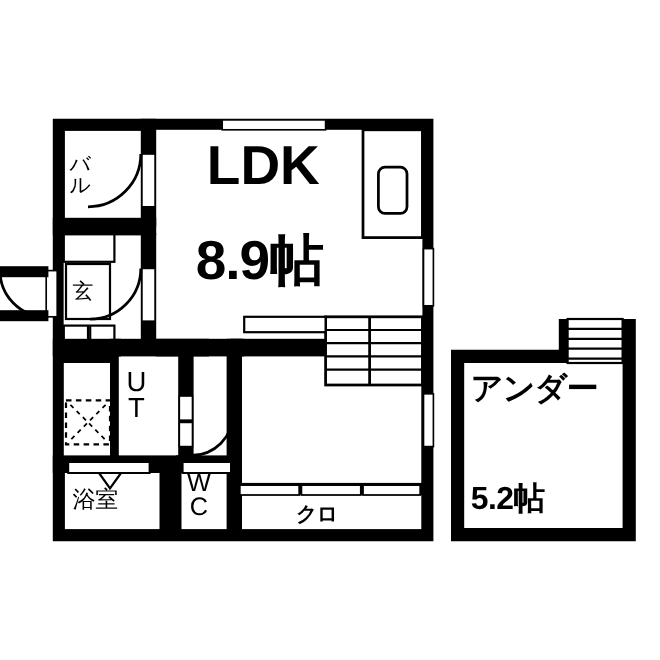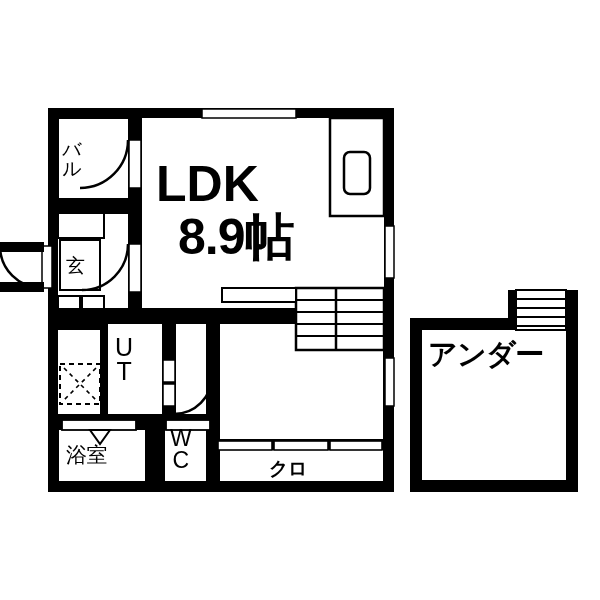--- a/index.html
+++ b/index.html
@@ -32,24 +32,23 @@
     position: absolute;
     color: #000000;
     font-weight: 700;
     line-height: 1.0;
     white-space: nowrap;
     letter-spacing: -0.02em;
   }
   .lbl-ldk-name {
     font-size: 50px;
     font-weight: 900;
-    left: 156px;
+    left: 188px;
     top: 125px;
     letter-spacing: 0.00em;
-    margin-top: 34px;
   }
   .lbl-ldk-area {
     font-size: 50px;
     font-weight: 900;
     left: 178px;
     top: 212px;
     text-align: center;
   }
   .lbl-you-name {
     font-size: 34px;
@@ -295,20 +294,21 @@
       </g>
     </g>
 
   </svg>
 
   <div class="room-label lbl-ldk-name">LDK</div>
   <div class="room-label lbl-ldk-area">8.9帖</div>
 
 
   <div class="room-label lbl-loft-1">アンダー</div>
+  <div class="room-label lbl-loft-3">5.2帖</div>
 
   <div class="room-label lbl-small lbl-bal">バル</div>
 
   <div class="room-label lbl-small lbl-gen">玄</div>
 
   <div class="room-label lbl-small lbl-ut">U<br>T</div>
 
   <div class="room-label lbl-small lbl-yoku">浴室</div>
 
   <div class="room-label lbl-small lbl-wc">W<br>C</div>

